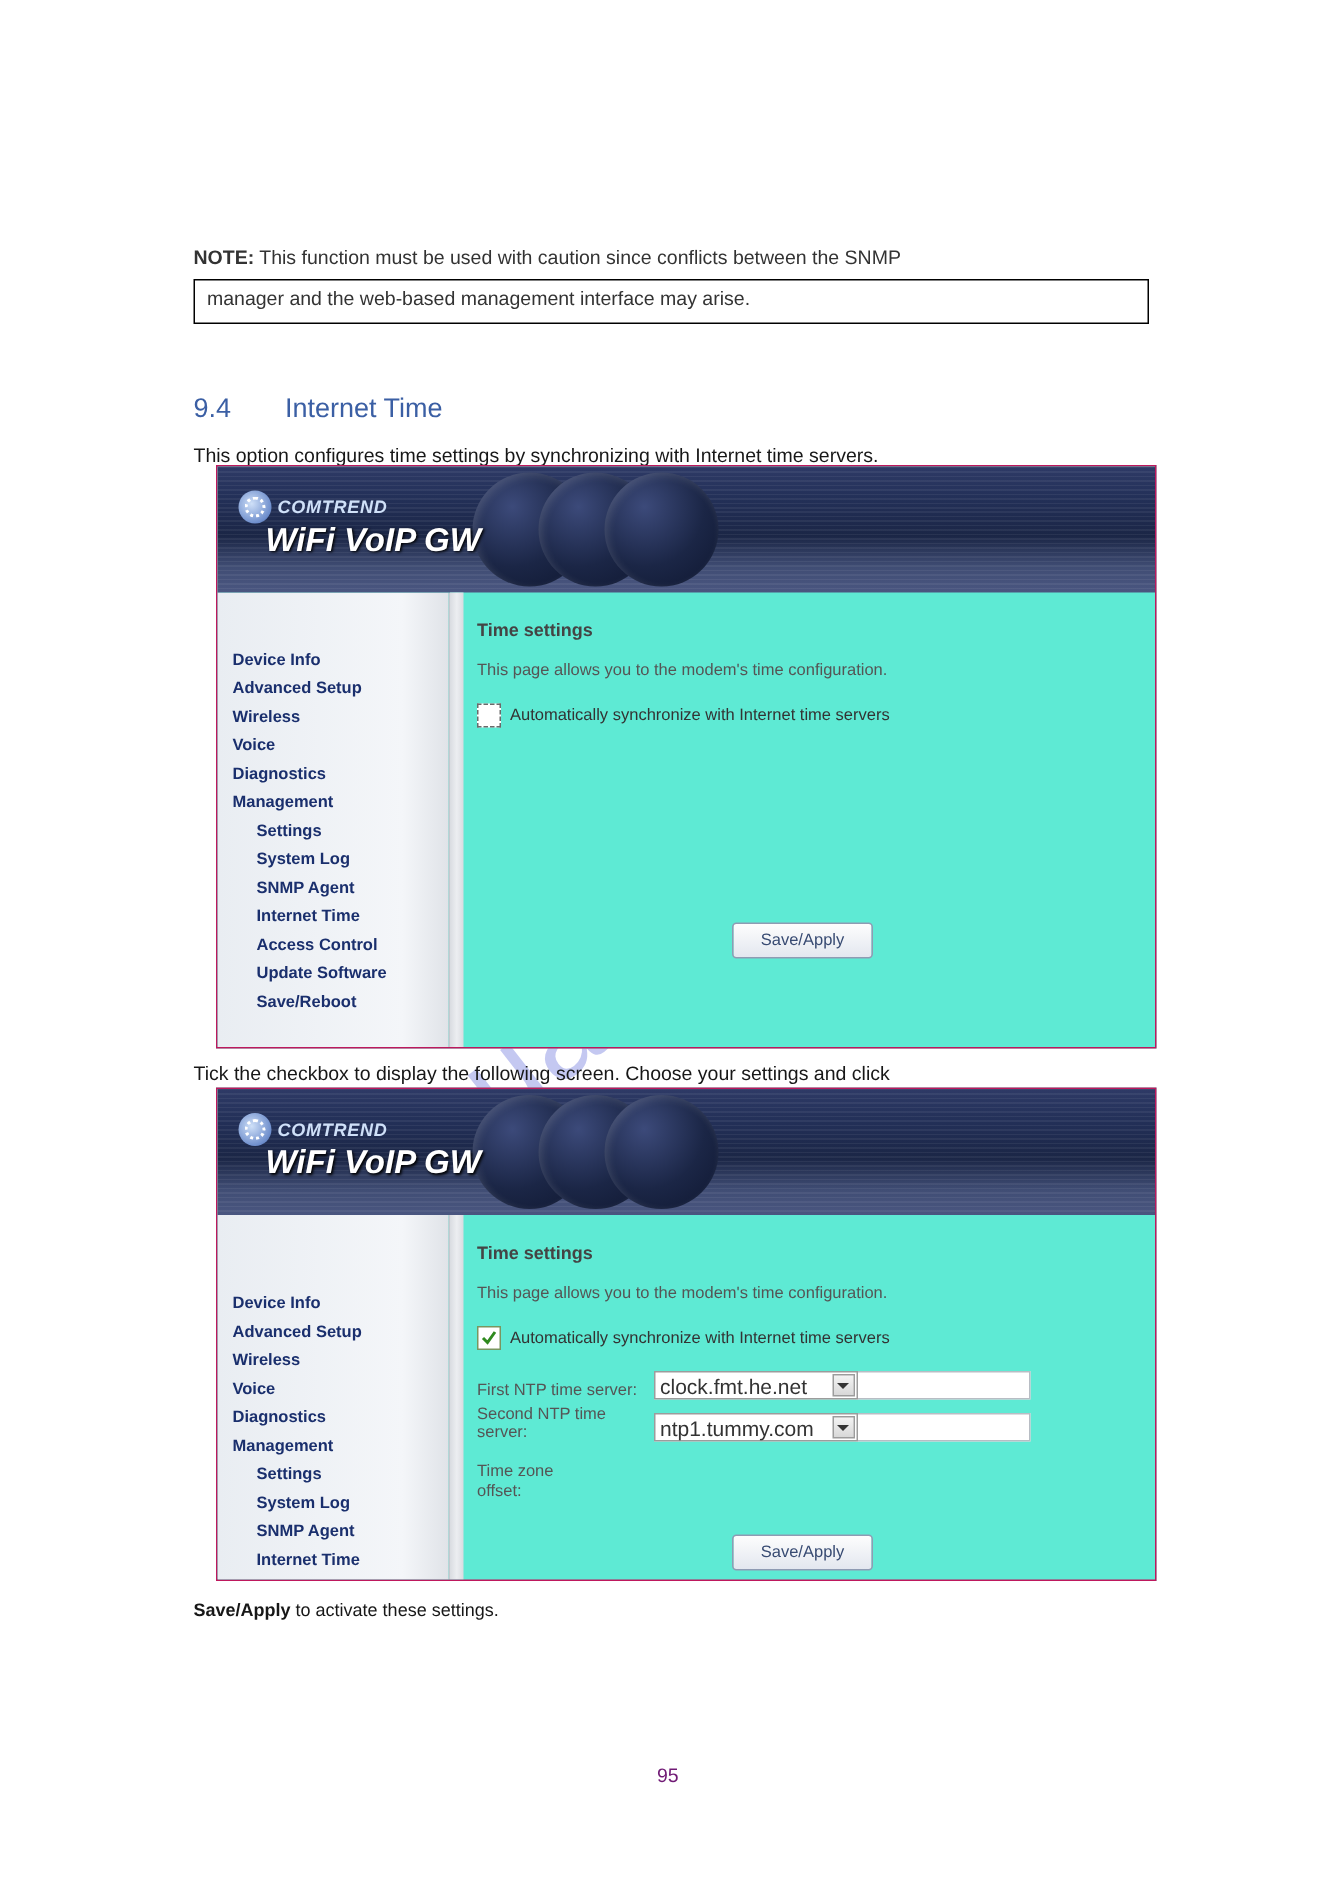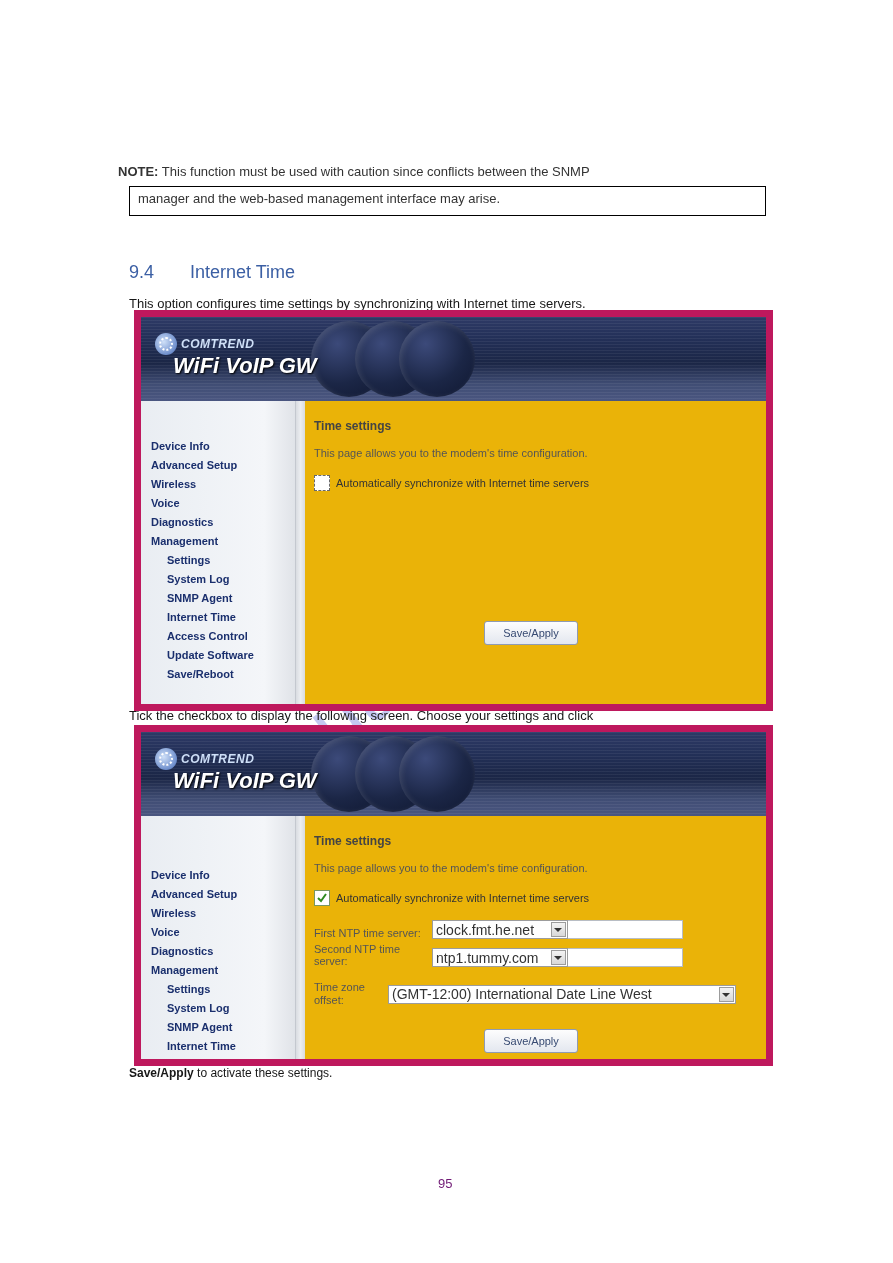--- a/index.html
+++ b/index.html
@@ -1,21 +1,21 @@
 <!DOCTYPE html>
 <html><head>
 <meta charset="utf-8">
 <style>
   body{margin:0;background:#fff;font-family:Verdana,Arial,sans-serif;font-size:11px;color:#333}
   .page{width:893px;margin:0 auto;position:relative;min-height:1263px}
   .doc-text{position:absolute;font-family:Arial,sans-serif}
   .note-box{position:absolute;left:129px;top:186px;width:635px;height:28px;border:1px solid #000}
   .section-num{position:absolute;left:129px;top:262px;font-family:'Trebuchet MS',Arial,sans-serif;font-size:18px;color:#3b5fa4;font-weight:500}
   .section-title{position:absolute;left:190px;top:262px;font-family:'Trebuchet MS',Arial,sans-serif;font-size:18px;color:#3b5fa4;font-weight:500}
-  .panel{position:absolute;left:134px;width:625px;border:7px solid #be185d;background:#eab308;overflow:hidden}
+  .panel{position:absolute;left:144px;width:625px;border:1px solid #be185d;background:#5eead4;overflow:hidden}
   #panel1{top:310px;height:387px}
   #panel2{top:725px;height:327px}
   .banner{height:84px;position:relative;background:linear-gradient(180deg,#2e3a66 0%,#233058 25%,#1b2646 55%,#404d74 80%,#4a5680 100%);overflow:hidden}
   .banner .stripes{position:absolute;inset:0;background:repeating-linear-gradient(0deg,rgba(255,255,255,0) 0 2px,rgba(255,255,255,.06) 2px 3px)}
   .banner .circles{position:absolute;left:170px;top:4px;width:160px;height:80px}
   .banner .circles .c{position:absolute;width:76px;height:76px;border-radius:50%;background:radial-gradient(circle at 35% 30%,#3c4a7a 0%,#1b2646 55%,#0f1730 100%);box-shadow:inset 2px 2px 6px rgba(255,255,255,.15)}
   .banner .brand{position:absolute;left:14px;top:16px;color:#b8d2f0;font-family:'Trebuchet MS',Arial,sans-serif}
   .brandline{display:flex;align-items:center;gap:4px}
   .logo{width:22px;height:22px;border-radius:50%;background:radial-gradient(circle at 40% 40%,#cfe0f8 0%,#6e8ecc 70%,#3d5a9a 100%);position:relative}
   .logo:before{content:"";position:absolute;inset:4px;border:2px dotted #fff;border-radius:50%}
@@ -45,21 +45,21 @@
   .tz-lbl{width:74px;color:#555;font-size:11px;line-height:13px}
   .watermark{position:absolute;left:50%;top:50%;transform:translate(-50%,-50%) rotate(-38deg);transform-origin:center;font-family:Arial,sans-serif;font-size:82px;font-weight:500;color:rgba(86,96,214,.35);pointer-events:none;white-space:nowrap;letter-spacing:1px}
   .scrolltrack{position:absolute;left:155px;top:84px;bottom:0;width:9px;background:linear-gradient(90deg,#d9dce1,#eceef1,#d9dce1)}
 </style>
 </head>
 <body>
 
 <div class="page">
   <div class="watermark">manualshive.com</div>
 
-  <div class="doc-text" style="left:118px;top:164px;font-size:13px">
+  <div class="doc-text" style="left:129px;top:164px;font-size:13px">
     <b>NOTE:</b>
     <span>This function must be used with caution since conflicts between the SNMP</span>
   </div>
   <div class="note-box">
     <div style="padding:4px 8px;font-size:13px">manager and the web-based management interface may arise.</div>
   </div>
 
   <div class="section-num">9.4</div>
   <div class="section-title">Internet Time</div>
 
@@ -169,23 +169,20 @@
         <div class="formrow">
           <span class="lbl">Second NTP time server:</span>
           <span class="sel" style="width:136px">
               <span>ntp1.tummy.com</span>
             </span>
           <span class="txt" style="width:116px;margin-left:-1px"></span>
         </div>
 
         <div class="timezone-row">
           <span class="tz-lbl">Time zone offset:</span>
-          <span class="sel" style="width:348px">
-              <span>(GMT-12:00) International Date Line West</span>
-            </span>
         </div>
 
         <div class="btnrow" style="margin-top:22px">
           <span class="btn">Save/Apply</span>
         </div>
       </div>
     </div>
   </div>
 
   <div class="doc-text" style="left:129px;top:1066px;font-size:12px;color:#171717">

